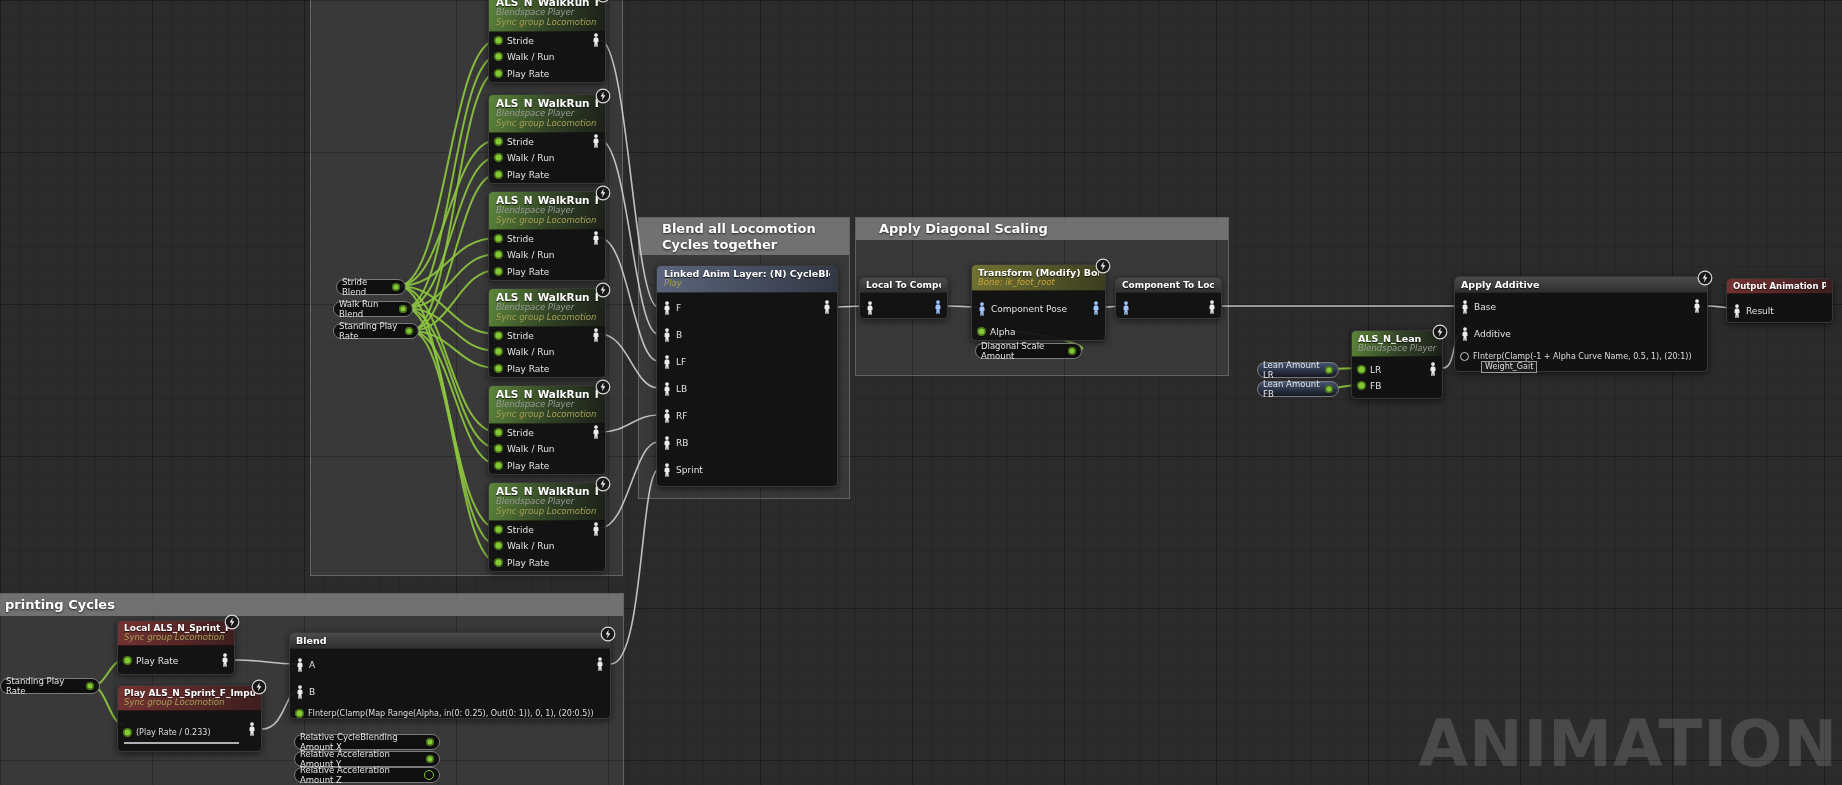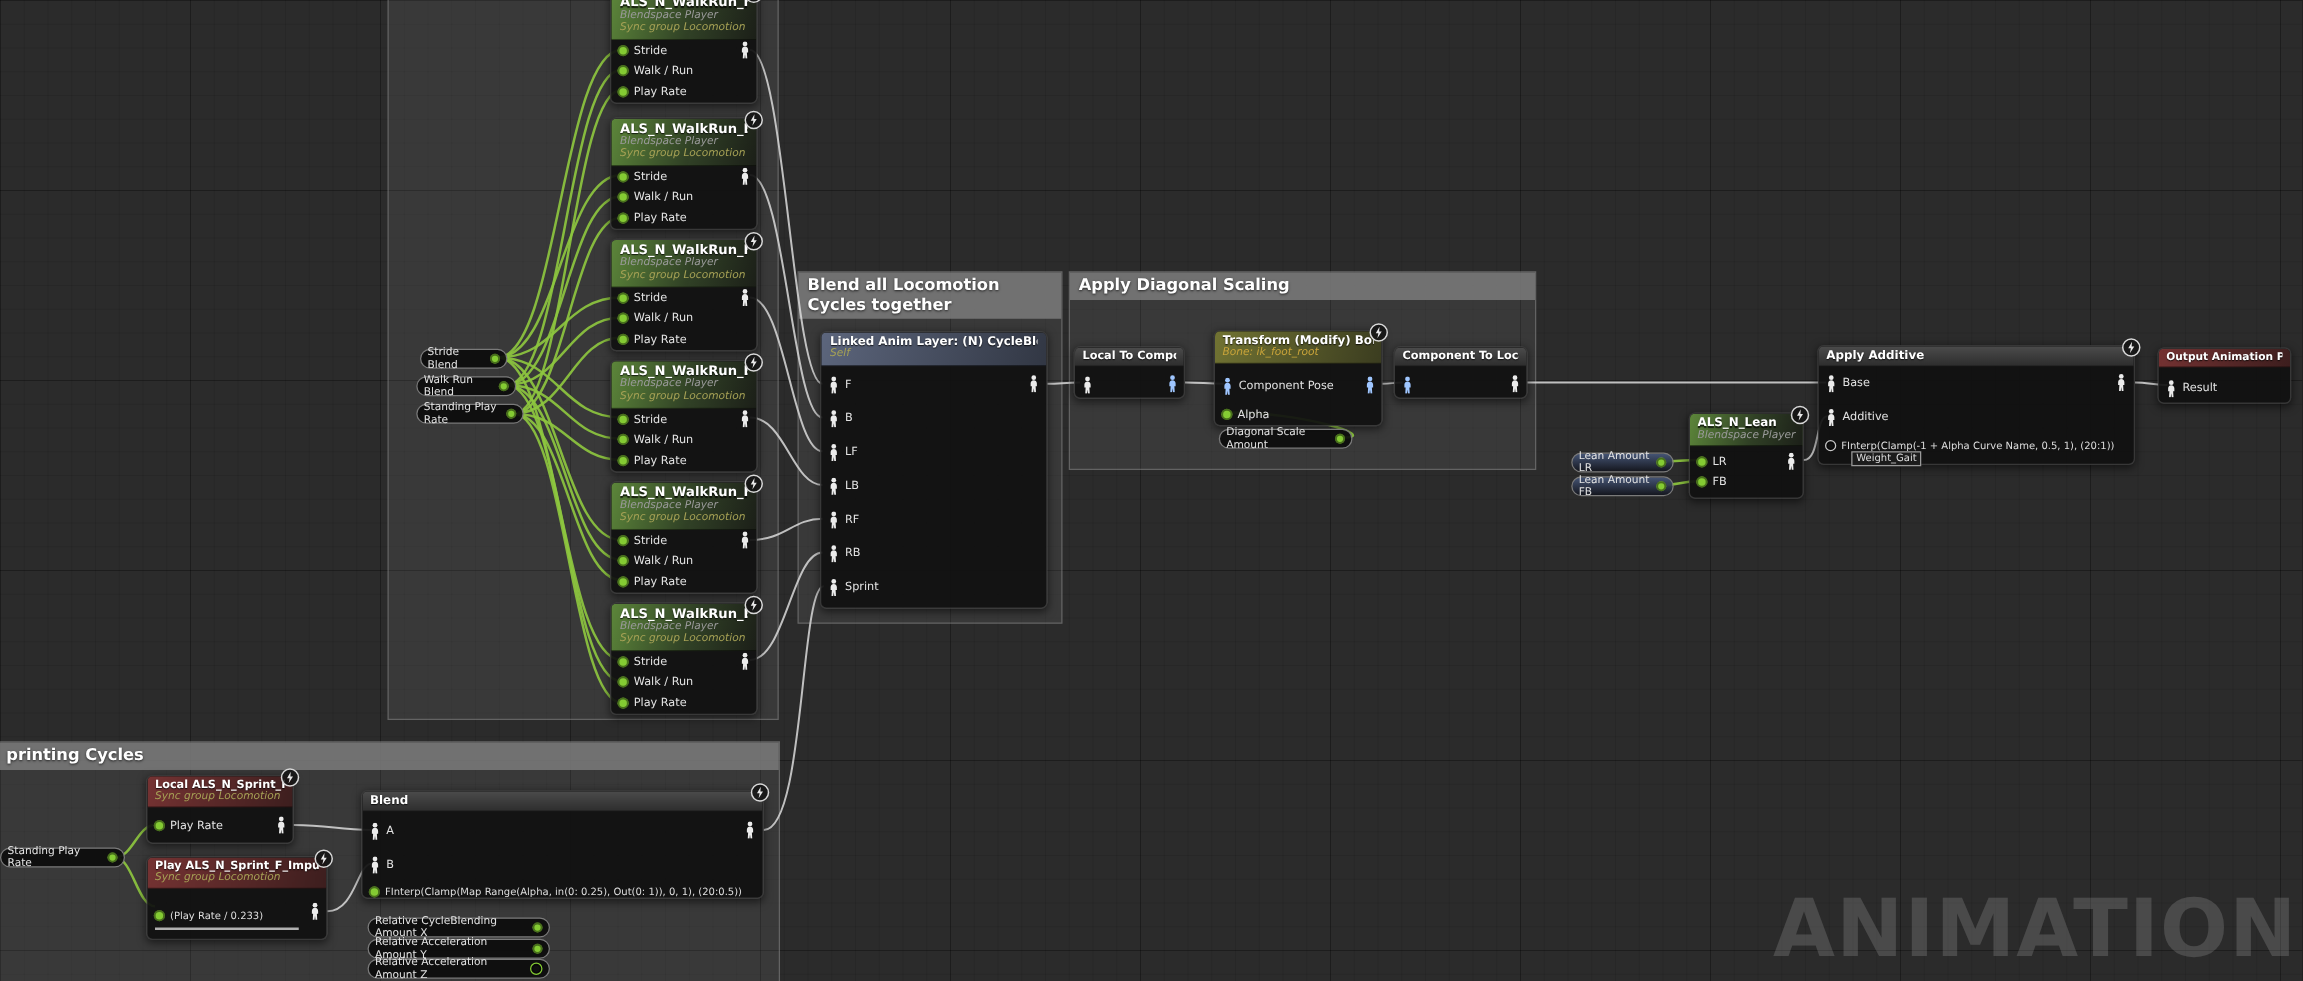--- a/index.html
+++ b/index.html
@@ -4,21 +4,21 @@
 <style>
   html,body{margin:0;padding:0;background:#1d1d1d;font-family:"DejaVu Sans","Liberation Sans",sans-serif;}
   #canvas{position:relative;width:1842px;height:785px;overflow:hidden;background-color:#2b2b2b;
     background-image:
       linear-gradient(rgba(0,0,0,.25) 1px,transparent 1px),
       linear-gradient(90deg,rgba(0,0,0,.25) 1px,transparent 1px),
       linear-gradient(rgba(0,0,0,.10) 1px,transparent 1px),
       linear-gradient(90deg,rgba(0,0,0,.10) 1px,transparent 1px);
     background-size:152px 152px,152px 152px,19px 19px,19px 19px;}
   .comment{position:absolute;background:rgba(255,255,255,.07);border:1px solid rgba(150,150,150,.45);z-index:1;box-sizing:border-box;}
-  .comment-header{background:rgba(123,123,123,.85);color:#fff;font-weight:bold;font-size:13px;line-height:1.2;padding:3px 7px;text-shadow:0 1px 2px rgba(0,0,0,.7);}
+  .comment-header{background:rgba(123,123,123,.85);color:#fff;font-weight:bold;font-size:13px;line-height:1.2;padding:3px 23px;text-shadow:0 1px 2px rgba(0,0,0,.7);}
   .node{position:absolute;background:rgba(16,16,16,.93);border:1px solid rgba(255,255,255,.16);border-radius:5px;box-shadow:0 2px 7px rgba(0,0,0,.55);z-index:3;color:#e6e6e6;box-sizing:border-box;}
   .nh{padding:2px 7px 3px;border-radius:4px 4px 0 0;border-bottom:1px solid rgba(0,0,0,.5);}
   .nh.sm{padding:2px 6px;}
   .nh .title{font-size:10.5px;font-weight:bold;color:#fff;text-shadow:0 1px 1px rgba(0,0,0,.8);white-space:nowrap;overflow:hidden;}
   .nh .t95{font-size:9.5px;} .nh .t9{font-size:9px;} .nh .t85{font-size:8.5px;}
   .nh .sub{font-size:8.5px;font-style:italic;color:#9a9a9a;line-height:1.15;white-space:nowrap;}
   .nh .sub.sync{color:#a6a155;} .nh .sub.gold{color:#c9a43a;}
   .hdr-green{background:linear-gradient(105deg,rgba(96,140,60,.95),rgba(52,70,40,.9) 55%,rgba(30,34,26,.85));}
   .hdr-steel{background:linear-gradient(105deg,rgba(96,106,130,.95),rgba(54,60,74,.9));}
   .hdr-gray{background:linear-gradient(180deg,#4b4b4b,#2f2f2f);}
@@ -288,21 +288,21 @@
         <use href="#sym-person"></use>
       </svg>
     <svg class="bolt">
         <use href="#sym-bolt"></use>
       </svg>
   </div>
 
   <div class="node" style="left:656px;top:265px;width:182px;height:222px">
     <div class="nh hdr-steel">
       <div class="title t95">Linked Anim Layer: (N) CycleBlending</div>
-      <div class="sub sync">Self</div>
+      <div class="sub sync">Play</div>
     </div>
     <div class="prow" style="top:34px">
         <svg class="pose">
           <use href="#sym-person"></use>
         </svg>
         <span class="plabel">F</span>
       </div>
     <div class="prow" style="top:61px">
         <svg class="pose">
           <use href="#sym-person"></use>

